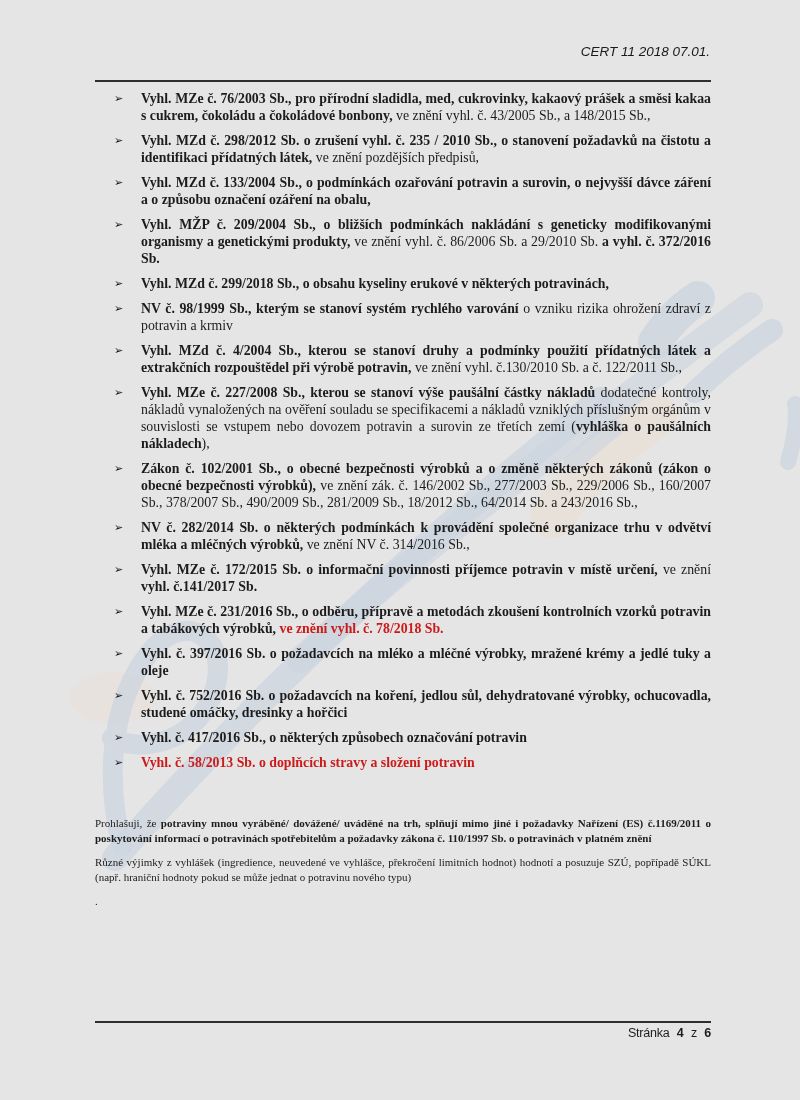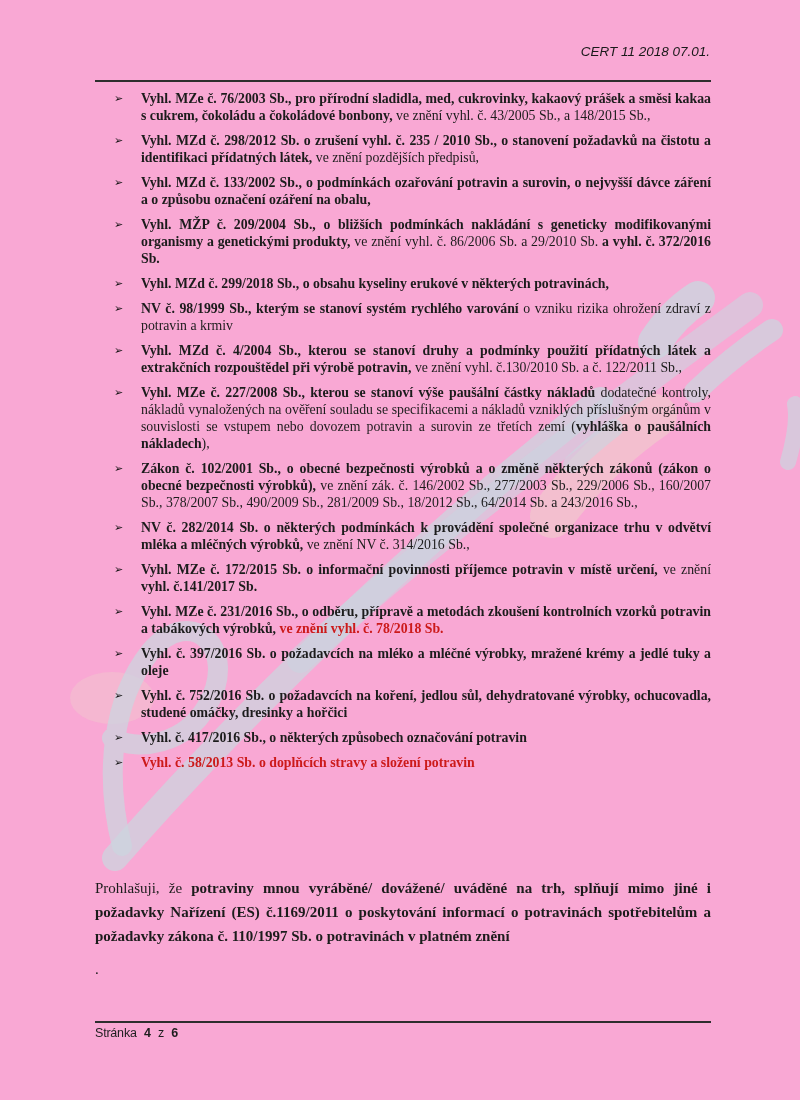--- a/index.html
+++ b/index.html
@@ -4,21 +4,21 @@
 <style>
   :root{
     --text:#1c1c1c;
     --red:#cc1a1a;
     --wm-blue:#ccd4df;
     --wm-peach:#eadbc9;
     --rule:#2e2e2e;
   }
   html,body{margin:0;padding:0;background:#ffffff;}
   .page{
-    position:relative;width:800px;height:1100px;background:#f9a8d4;overflow:hidden;
+    position:relative;width:800px;height:1100px;background:#e5e5e5;overflow:hidden;
     font-family:"Liberation Serif", serif;color:var(--text);
   }
   .watermark{position:absolute;left:0;top:0;width:800px;height:1100px;z-index:0;}
   .wm-b{stroke:var(--wm-blue);fill:none;stroke-linecap:round;}
   .wm-p{stroke:var(--wm-peach);fill:none;stroke-linecap:round;}
   .content{position:absolute;left:0;top:0;width:800px;height:1100px;z-index:1;}
 
   .doc-code{
     position:absolute;top:44px;right:90px;
     font-family:"Liberation Sans", sans-serif;font-style:italic;font-size:13.5px;color:#1a1a1a;
@@ -28,27 +28,27 @@
   .reg-list{position:absolute;top:90px;left:95px;width:616px;font-size:13.8px;line-height:17px;}
   .item{display:flex;margin:0 0 8px 0;}
   .bullet{
     flex:0 0 46px;box-sizing:border-box;padding-left:19px;
     font-family:"DejaVu Sans", sans-serif;font-size:11px;line-height:17px;color:#111;
   }
   .item-text{flex:1 1 auto;text-align:justify;}
   .seg-b{font-weight:bold;}
   .seg-red{color:var(--red);}
 
-  .paras{position:absolute;top:876px;left:95px;width:616px;font-size:15px;line-height:24px;}
+  .paras{position:absolute;top:816px;left:95px;width:616px;font-size:11px;line-height:15px;}
   .para{margin:0 0 9px 0;text-align:justify;}
   .para:last-child{margin-bottom:0;}
 
   .footer-rule{position:absolute;top:1021px;left:95px;width:616px;border-top:2px solid var(--rule);}
   .footer{
-    position:absolute;top:1026px;left:95px;width:616px;text-align:left;
+    position:absolute;top:1026px;left:95px;width:616px;text-align:right;
     font-family:"Liberation Sans", sans-serif;font-size:12.5px;color:#1e1e1e;letter-spacing:-0.2px;
   }
   .footer .fb{font-weight:bold;}
   .footer span + span{margin-left:4px;}
 </style>
 </head>
 <body>
 
 <div class="page">
 
@@ -73,21 +73,21 @@
         <div class="item">
           <span class="bullet">➢</span>
           <span class="item-text"><span class="seg-b">Vyhl. MZe č. 76/2003 Sb., pro přírodní sladidla, med, cukrovinky, kakaový prášek a směsi kakaa s cukrem, čokoládu a čokoládové bonbony,</span><span class="seg-r"> ve znění vyhl. č. 43/2005 Sb., a 148/2015 Sb.,</span></span>
         </div>
         <div class="item">
           <span class="bullet">➢</span>
           <span class="item-text"><span class="seg-b">Vyhl. MZd č. 298/2012 Sb. o zrušení vyhl. č. 235 / 2010 Sb., o stanovení požadavků na čistotu a identifikaci přídatných látek,</span><span class="seg-r"> ve znění pozdějších předpisů,</span></span>
         </div>
         <div class="item">
           <span class="bullet">➢</span>
-          <span class="item-text"><span class="seg-b">Vyhl. MZd č. 133/2002 Sb., o podmínkách ozařování potravin a surovin, o nejvyšší dávce záření a o způsobu označení ozáření na obalu,</span></span>
+          <span class="item-text"><span class="seg-b">Vyhl. MZd č. 133/2004 Sb., o podmínkách ozařování potravin a surovin, o nejvyšší dávce záření a o způsobu označení ozáření na obalu,</span></span>
         </div>
         <div class="item">
           <span class="bullet">➢</span>
           <span class="item-text"><span class="seg-b">Vyhl. MŽP č. 209/2004 Sb., o bližších podmínkách nakládání s geneticky modifikovanými organismy a genetickými produkty,</span><span class="seg-r"> ve znění vyhl. č. 86/2006 Sb. a 29/2010 Sb. </span><span class="seg-b">a vyhl. č. 372/2016 Sb.</span></span>
         </div>
         <div class="item">
           <span class="bullet">➢</span>
           <span class="item-text"><span class="seg-b">Vyhl. MZd č. 299/2018 Sb., o obsahu kyseliny erukové v některých potravinách,</span></span>
         </div>
         <div class="item">
@@ -131,20 +131,21 @@
           <span class="item-text"><span class="seg-b">Vyhl. č. 417/2016 Sb., o některých způsobech označování potravin</span></span>
         </div>
         <div class="item">
           <span class="bullet">➢</span>
           <span class="item-text"><span class="seg-b seg-red">Vyhl. č. 58/2013 Sb. o doplňcích stravy a složení potravin</span></span>
         </div>
       </div>
 
     <div class="paras">
         <p class="para"><span class="seg-r">Prohlašuji, že </span><span class="seg-b">potraviny mnou vyráběné/ dovážené/ uváděné na trh, splňují mimo jiné i požadavky Nařízení (ES) č.1169/2011 o poskytování informací o potravinách spotřebitelům a požadavky zákona č. 110/1997 Sb. o potravinách v platném znění</span></p>
+        <p class="para"><span class="seg-r">Různé výjimky z vyhlášek (ingredience, neuvedené ve vyhlášce, překročení limitních hodnot) hodnotí a posuzuje SZÚ, popřípadě SÚKL (např. hraniční hodnoty pokud se může jednat o potravinu nového typu)</span></p>
         <p class="para"><span class="seg-r">.</span></p>
       </div>
 
     <div class="footer-rule"></div>
     <div class="footer">
       <span>Stránka</span>
       <span class="fb">4</span>
       <span>z</span>
       <span class="fb">6</span>
     </div>

